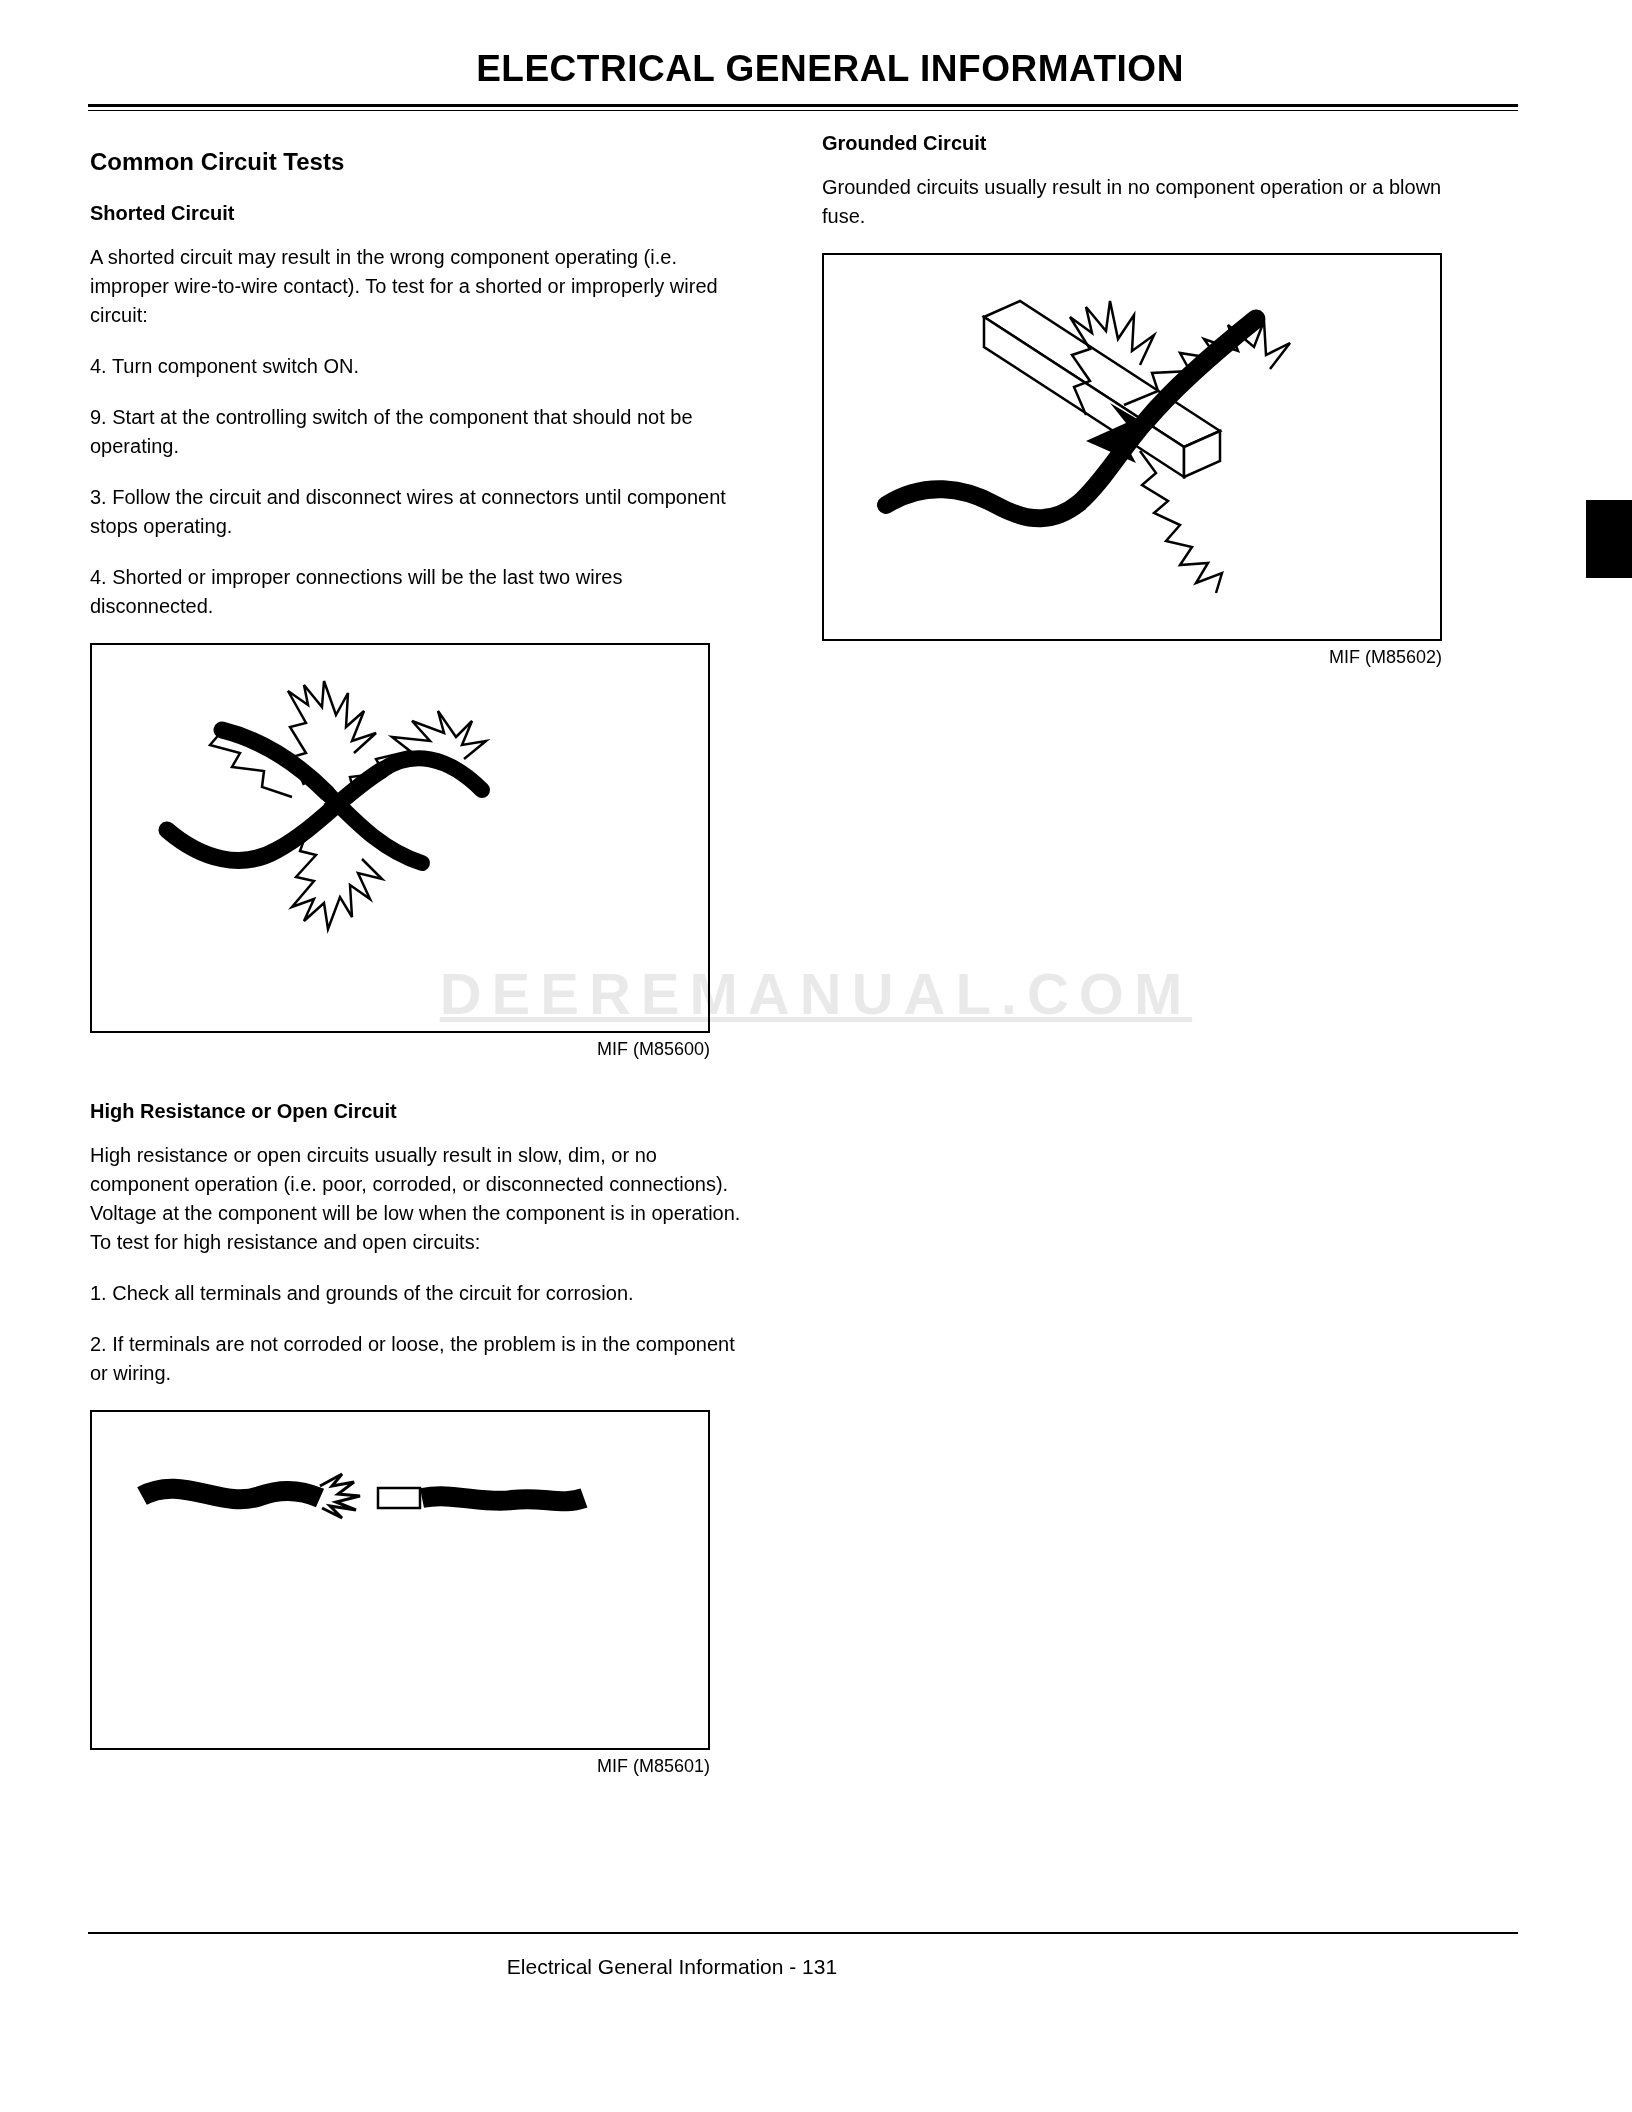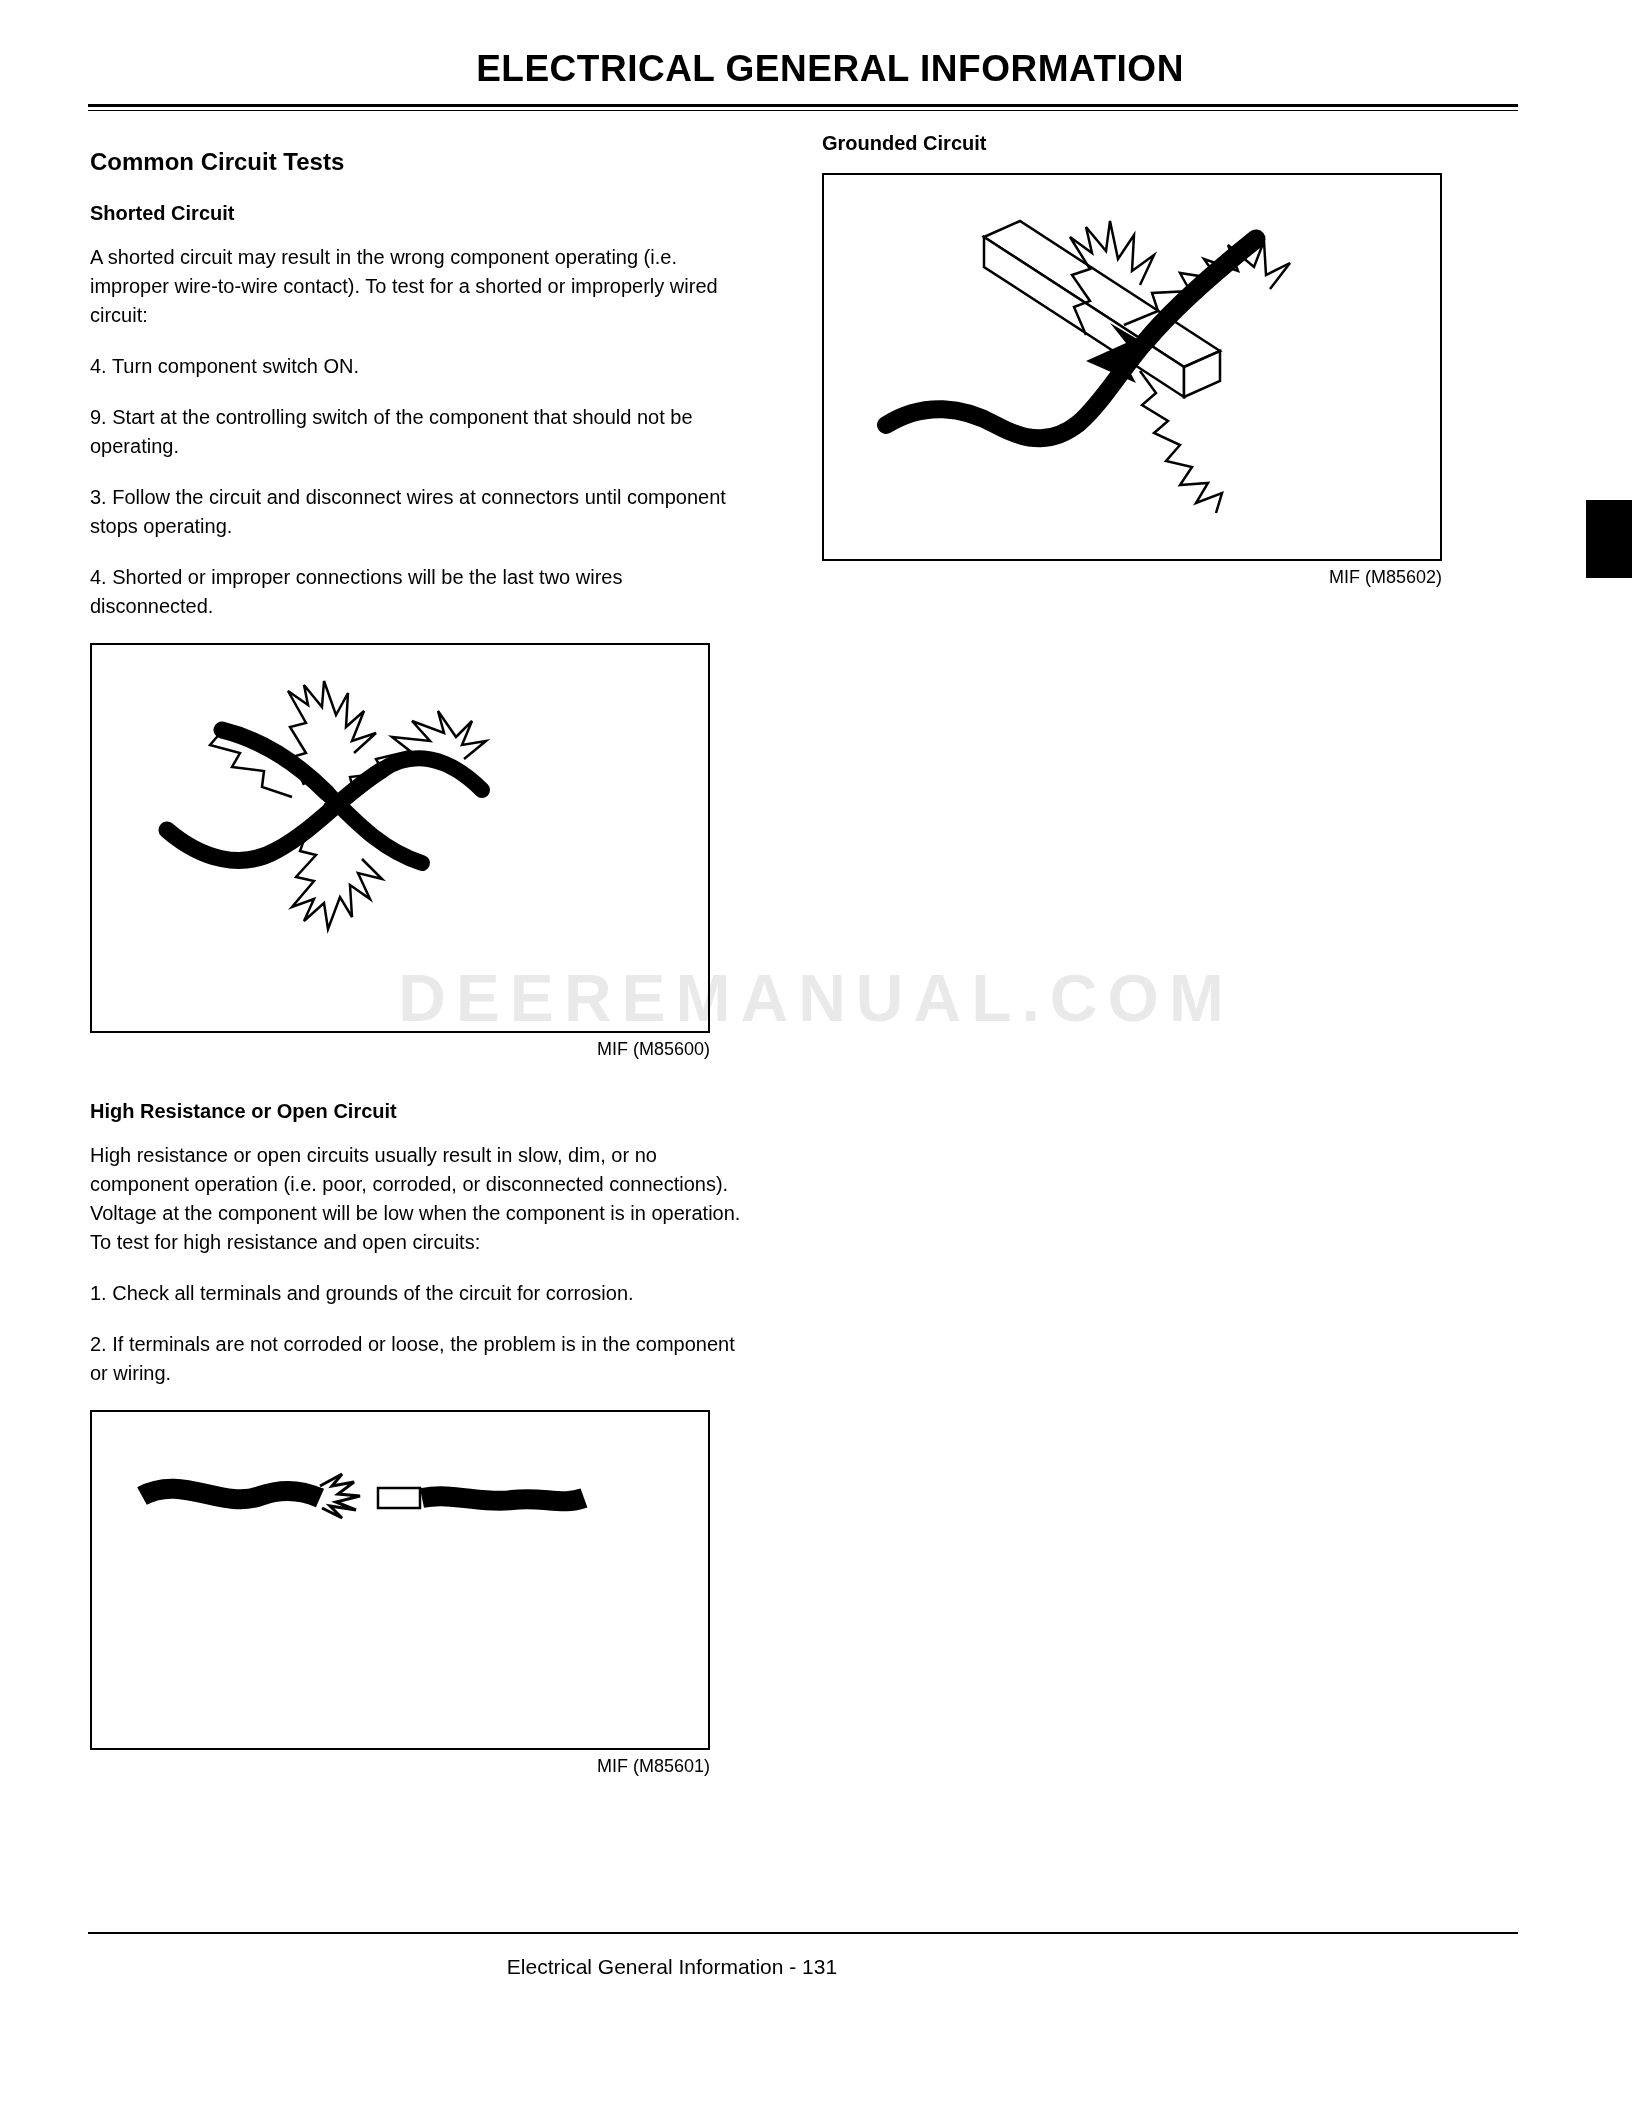--- a/index.html
+++ b/index.html
@@ -99,27 +99,28 @@
     background: #000;
   }
 
   
   .watermark {
     position: absolute;
     left: 0;
     top: 960px;
     width: 1632px;
     text-align: center;
-    font-size: 66px;
+    font-size: 58px;
     font-weight: bold;
     letter-spacing: 10px;
     color: rgba(0,0,0,0.085);
     pointer-events: none;
     user-select: none;
     white-space: nowrap;
+    text-decoration: underline;
   }
 
   
   .footer-rule {
     position: absolute;
     left: 88px;
     top: 1932px;
     width: 1430px;
     border-top: 2px solid #000;
   }
@@ -196,20 +197,21 @@
       </svg>
     </div>
     <div class="fig-caption" style="width:620px;">MIF (M85601)</div>
 
   </div>
 
   <div class="col-right">
 
     <h3 class="sub-title">Grounded Circuit</h3>
 
+    <p class="body">Grounded circuits usually result in no component operation or a blown fuse.</p>
 
     <div class="figure" style="width:620px;height:388px;margin-top:4px;">
       <svg width="616" height="384" viewBox="0 0 616 384">
 
         <g fill="#ffffff" stroke="#000" stroke-width="2.5" stroke-linejoin="miter">
           <polygon points="160,62 196,46 396,176 360,192"></polygon>
           <polygon points="160,62 160,92 360,222 360,192"></polygon>
           <polygon points="360,192 396,176 396,206 360,222"></polygon>
         </g>
 

